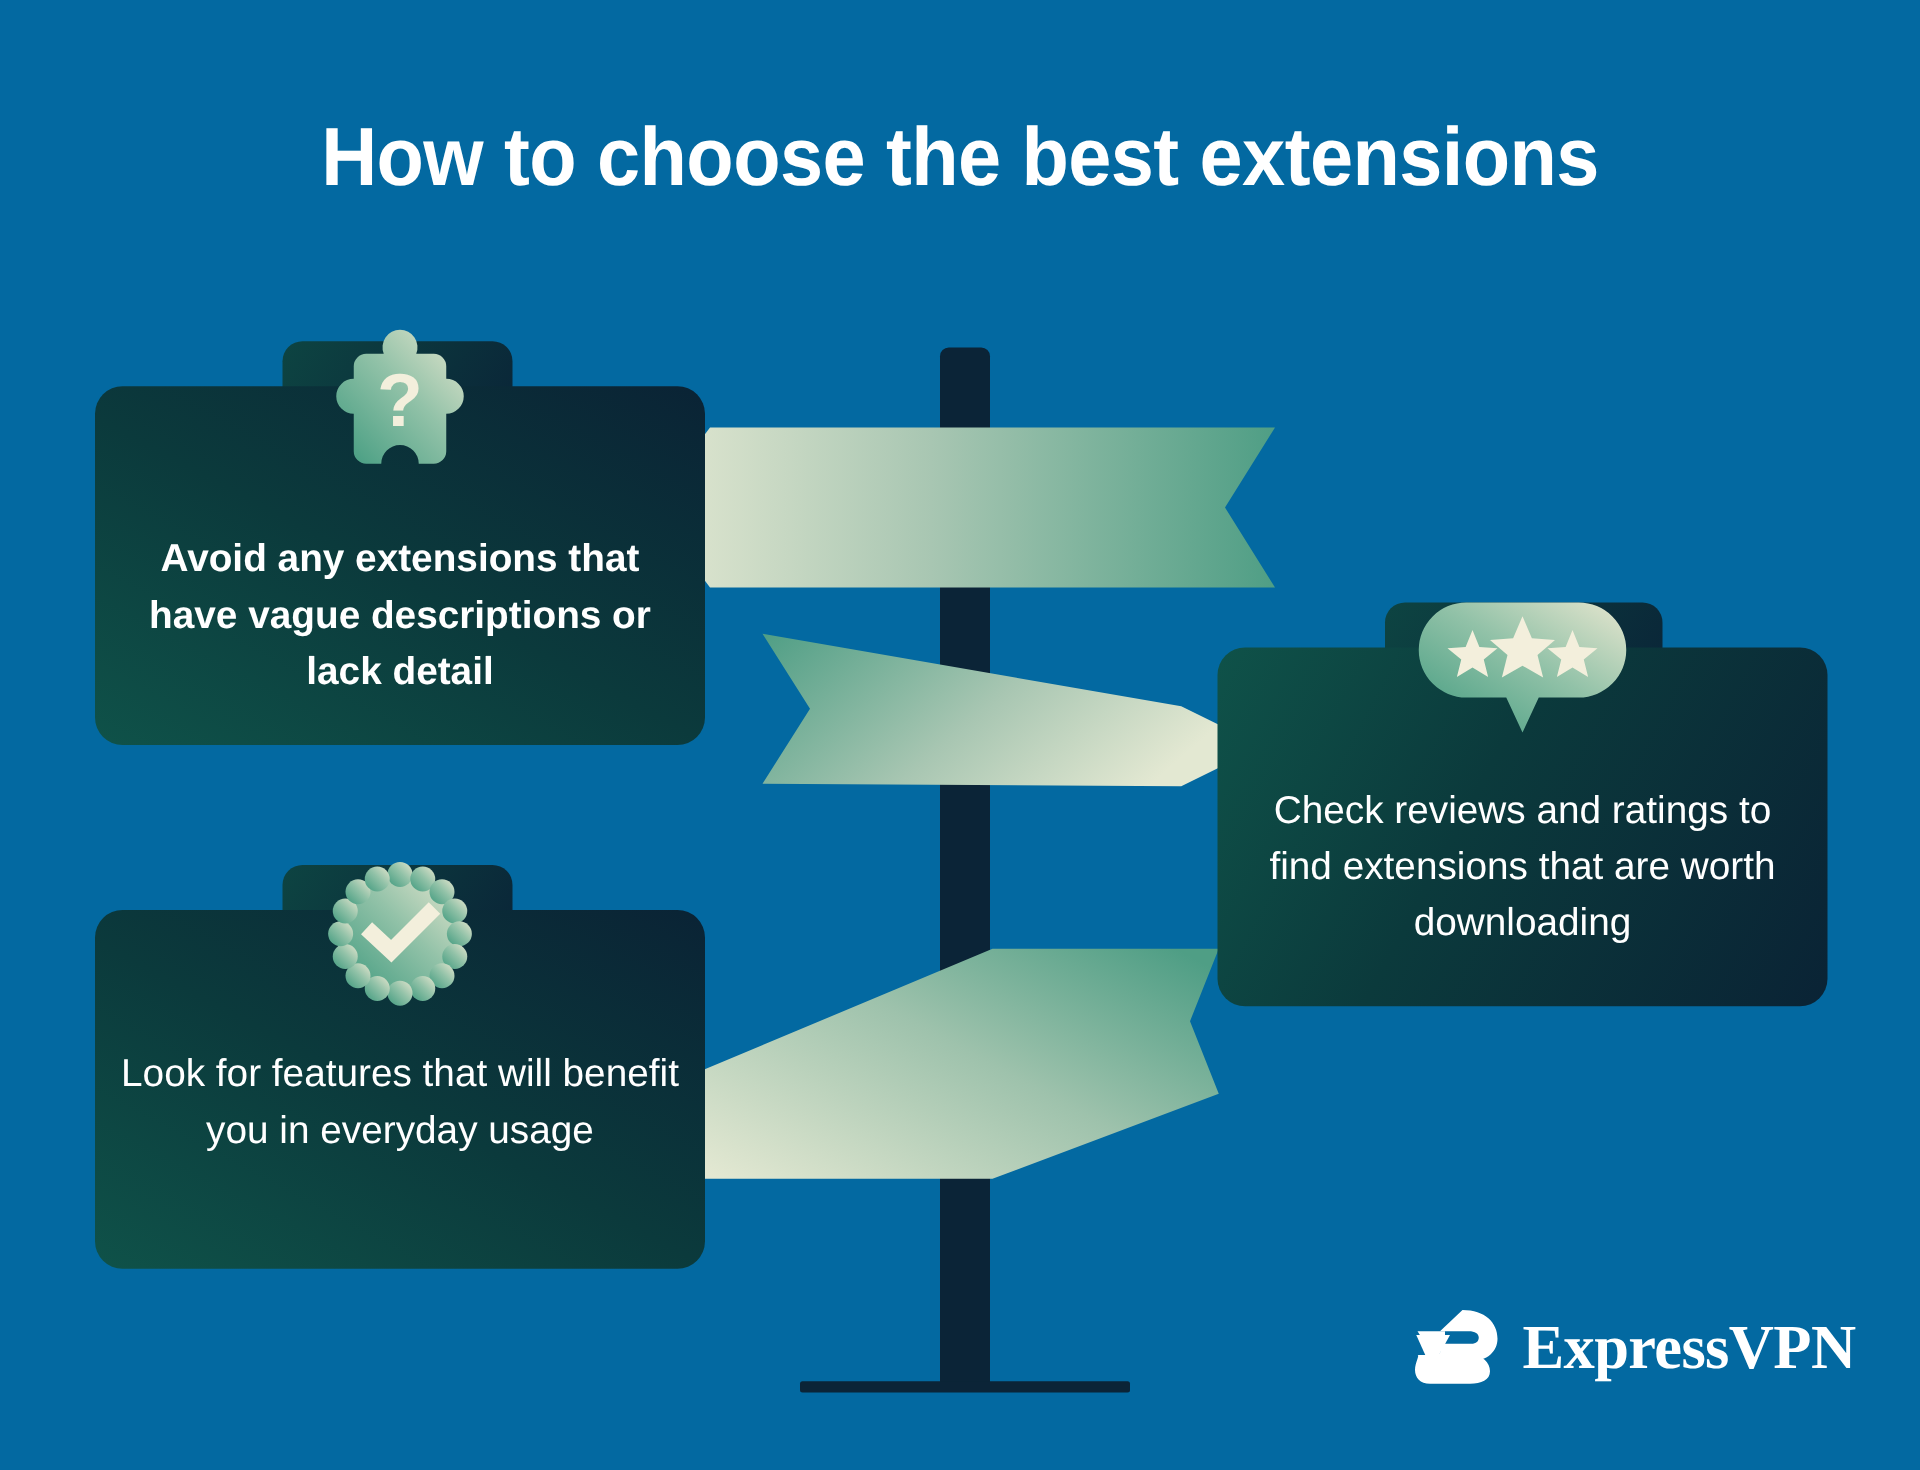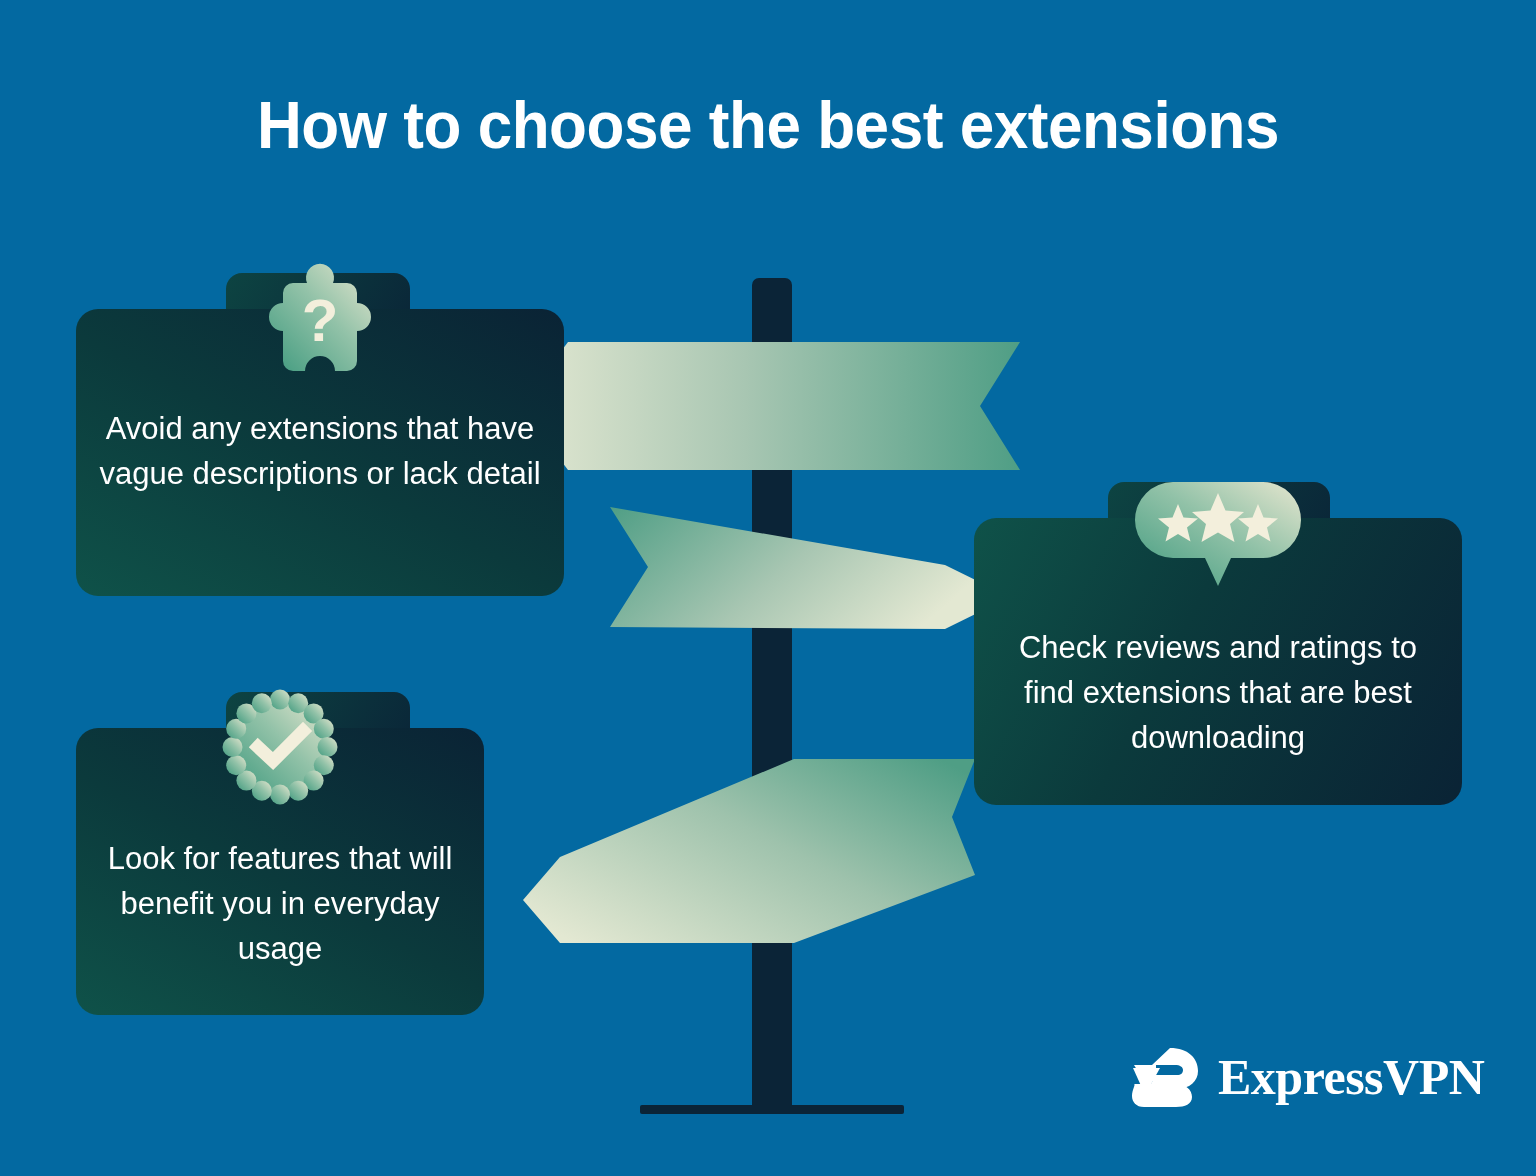--- a/index.html
+++ b/index.html
@@ -99,34 +99,34 @@
   }
 
   
   #card1 { left: 76px; top: 309px; width: 488px; height: 287px; }
   #card1 .card-tab { left: 150px; width: 184px;
     background: linear-gradient(120deg,#0d4442 0%, #0a2638 100%); }
   #card1 .card-body {
     background: linear-gradient(208deg, #0a2335 0%, #0b3a3c 52%, #0f5249 100%);
   }
   #card1 .card-icon { margin-top: -50px; }
-  #card1 .card-text { margin-top: 22px; }
+  #card1 .card-text { margin-top: 40px; font-weight: bold; }
 
   
   #card2 { left: 974px; top: 518px; width: 488px; height: 287px; }
   #card2 .card-tab { left: 134px; width: 222px;
     background: linear-gradient(120deg,#0d4442 0%, #0a2638 100%); }
   #card2 .card-body {
     background: linear-gradient(118deg, #0f5249 0%, #0b3a3c 42%, #0a2335 100%);
   }
   #card2 .card-icon { margin-top: -42px; }
   #card2 .card-text { margin-top: 34px; }
 
   
-  #card3 { left: 76px; top: 728px; width: 408px; height: 287px; }
+  #card3 { left: 76px; top: 728px; width: 488px; height: 287px; }
   #card3 .card-tab { left: 150px; width: 184px;
     background: linear-gradient(120deg,#0d4442 0%, #0a2638 100%); }
   #card3 .card-body {
     background: linear-gradient(208deg, #0a2335 0%, #0b3a3c 52%, #0f5249 100%);
   }
   #card3 .card-icon { margin-top: -40px; }
   #card3 .card-text { margin-top: 30px; }
 
   
   #logo {
@@ -244,21 +244,21 @@
 
         <path d="M 45,28 L 50.5,41.5 L 65,42.5 L 54,51.5 L 57.5,65.5 L 45,58 L 32.5,65.5
                  L 36,51.5 L 25,42.5 L 39.5,41.5 Z" fill="#f3efdc"></path>
 
         <path d="M 85,17 L 92.5,34.5 L 111,36 L 97,48 L 101.5,66 L 85,56.5 L 68.5,66
                  L 73,48 L 59,36 L 77.5,34.5 Z" fill="#f3efdc"></path>
 
         <path d="M 125,28 L 130.5,41.5 L 145,42.5 L 134,51.5 L 137.5,65.5 L 125,58
                  L 112.5,65.5 L 116,51.5 L 105,42.5 L 119.5,41.5 Z" fill="#f3efdc"></path>
       </svg>
-      <div class="card-text">Check reviews and ratings to find extensions that are best downloading</div>
+      <div class="card-text">Check reviews and ratings to find extensions that are worth downloading</div>
     </div>
   </div>
 
   <div class="card" id="card3">
     <div class="card-tab"></div>
     <div class="card-body"></div>
     <div class="card-inner">
       <svg class="card-icon" width="118" height="118" viewBox="0 0 118 118">
         <defs>
           <linearGradient id="gIcon3" x1="0" y1="1" x2="1" y2="0">

